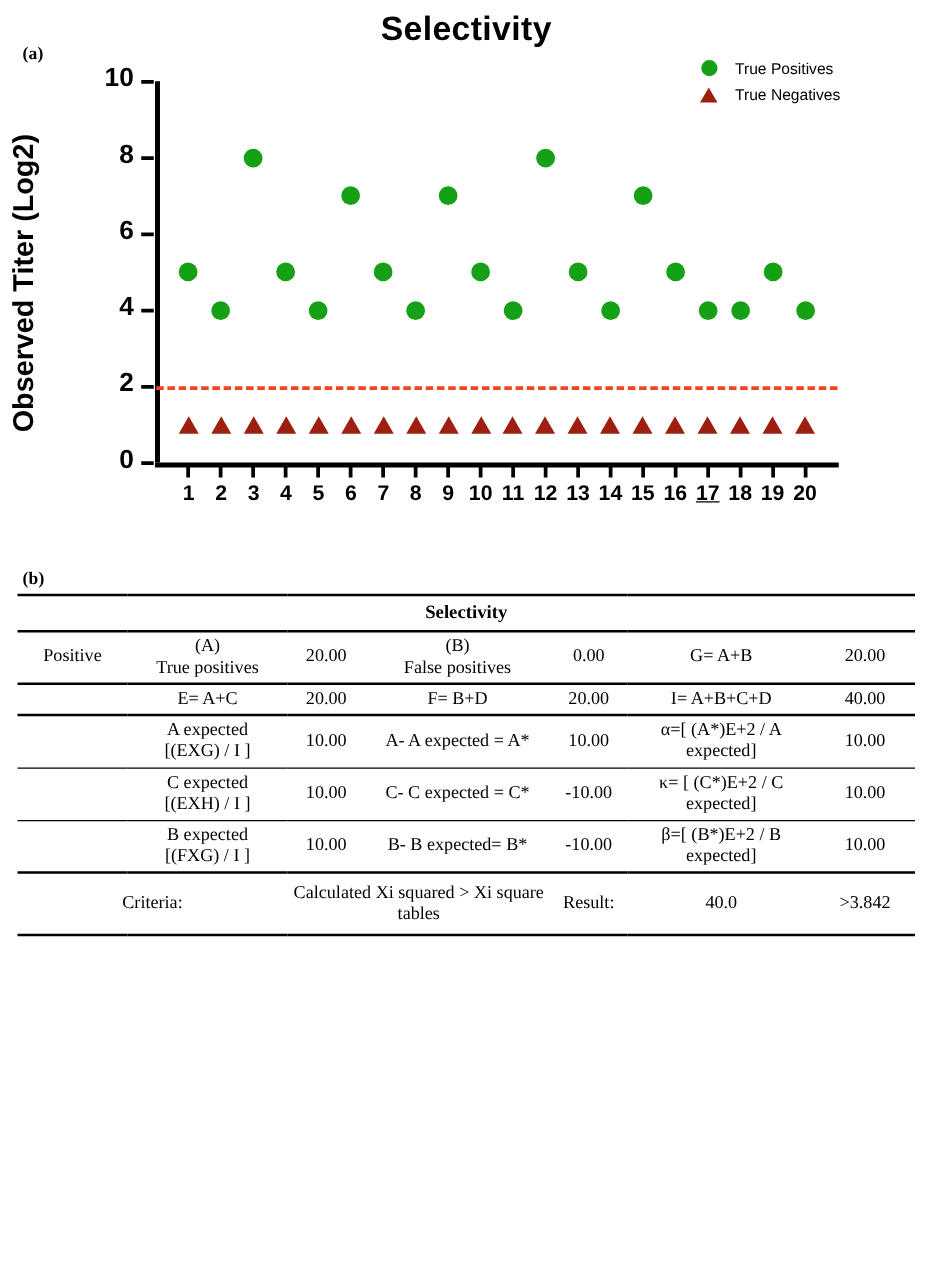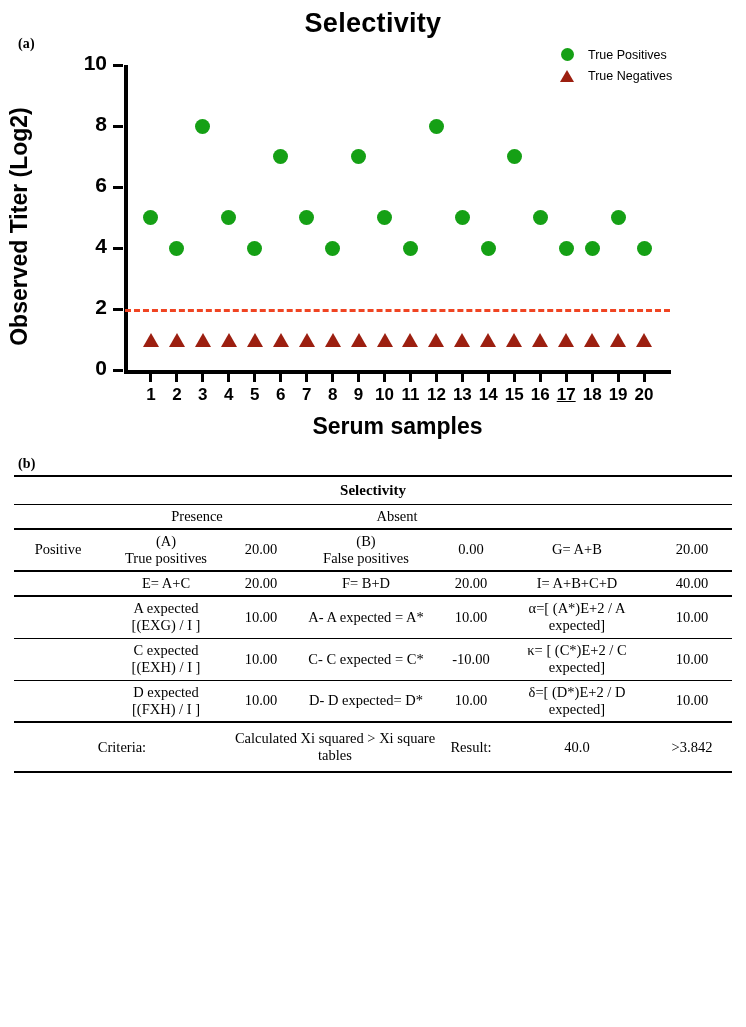--- a/index.html
+++ b/index.html
@@ -328,21 +328,20 @@
         <div class="pt-tri" style="left: 363.333px; top: 274.5px; border-bottom-color: rgb(156, 31, 16);"></div>
         <div class="pt-tri" style="left: 389.286px; top: 274.5px; border-bottom-color: rgb(156, 31, 16);"></div>
         <div class="pt-tri" style="left: 415.238px; top: 274.5px; border-bottom-color: rgb(156, 31, 16);"></div>
         <div class="pt-tri" style="left: 441.19px; top: 274.5px; border-bottom-color: rgb(156, 31, 16);"></div>
         <div class="pt-tri" style="left: 467.143px; top: 274.5px; border-bottom-color: rgb(156, 31, 16);"></div>
         <div class="pt-tri" style="left: 493.095px; top: 274.5px; border-bottom-color: rgb(156, 31, 16);"></div>
         <div class="pt-tri" style="left: 519.048px; top: 274.5px; border-bottom-color: rgb(156, 31, 16);"></div>
       </div>
 
     <div id="axis-y-title">Observed Titer (Log2)</div>
-    <div id="axis-x-title">Serum samples</div>
   </div>
 </div>
 
 <div id="panel-b">
   <div id="label-b" class="panel-letter" style="top:11px;left:18px;position:absolute">(b)</div>
 
   <table id="sel-table">
     <colgroup>
       <col style="width:88px">
         <col style="width:128px">
@@ -351,27 +350,20 @@
         <col style="width:62px">
         <col style="width:150px">
         <col style="width:80px">
     </colgroup>
     <tbody>
 
       <tr>
         <td class="rule-top cell-title" colspan="7" style="border-bottom:1px solid #000;padding-top:5px;padding-bottom:4px">Selectivity</td>
       </tr>
 
-      <tr>
-        <td class="rule-thin"></td>
-        <td class="rule-thin" colspan="2">Presence</td>
-        <td class="rule-thin" colspan="2">Absent</td>
-        <td class="rule-thin"></td>
-        <td class="rule-thin"></td>
-      </tr>
 
       <tr class="tall">
         <td class="rule-double">Positive</td>
         <td class="rule-double">
           <span class="stack">(A)</span>
           <span class="stack">True positives</span>
         </td>
         <td class="rule-double">20.00</td>
         <td class="rule-double">
           <span class="stack">(B)</span>
@@ -412,33 +404,33 @@
           <span class="stack">C expected</span>
           <span class="stack">[(EXH) / I ]</span>
         </td>
         <td class="rule-thin">10.00</td>
         <td class="rule-thin">C- C expected = C*</td>
         <td class="rule-thin">-10.00</td>
         <td class="rule-thin">κ= [ (C*)E+2 / C expected]</td>
         <td class="rule-thin">10.00</td>
       </tr>
 
-
       <tr class="tall">
         <td class="rule-thin"></td>
         <td class="rule-thin">
-          <span class="stack">D expected</span>
-          <span class="stack">[(FXH) / I ]</span>
+          <span class="stack">B expected</span>
+          <span class="stack">[(FXG) / I ]</span>
         </td>
         <td class="rule-thin">10.00</td>
-        <td class="rule-thin">D- D expected= D*</td>
+        <td class="rule-thin">B- B expected= B*</td>
+        <td class="rule-thin">-10.00</td>
+        <td class="rule-thin">β=[ (B*)E+2 / B expected]</td>
         <td class="rule-thin">10.00</td>
-        <td class="rule-thin">δ=[ (D*)E+2 / D expected]</td>
-        <td class="rule-thin">10.00</td>
-      </tr>
+      </tr>
+
 
 
       <tr class="taller">
         <td class="rule-double rule-bottom" colspan="2">Criteria:</td>
         <td class="rule-double rule-bottom" colspan="2">Calculated Xi squared &gt; Xi square tables</td>
         <td class="rule-double rule-bottom bold">Result:</td>
         <td class="rule-double rule-bottom bold">40.0</td>
         <td class="rule-double rule-bottom bold">&gt;3.842</td>
       </tr>
 

